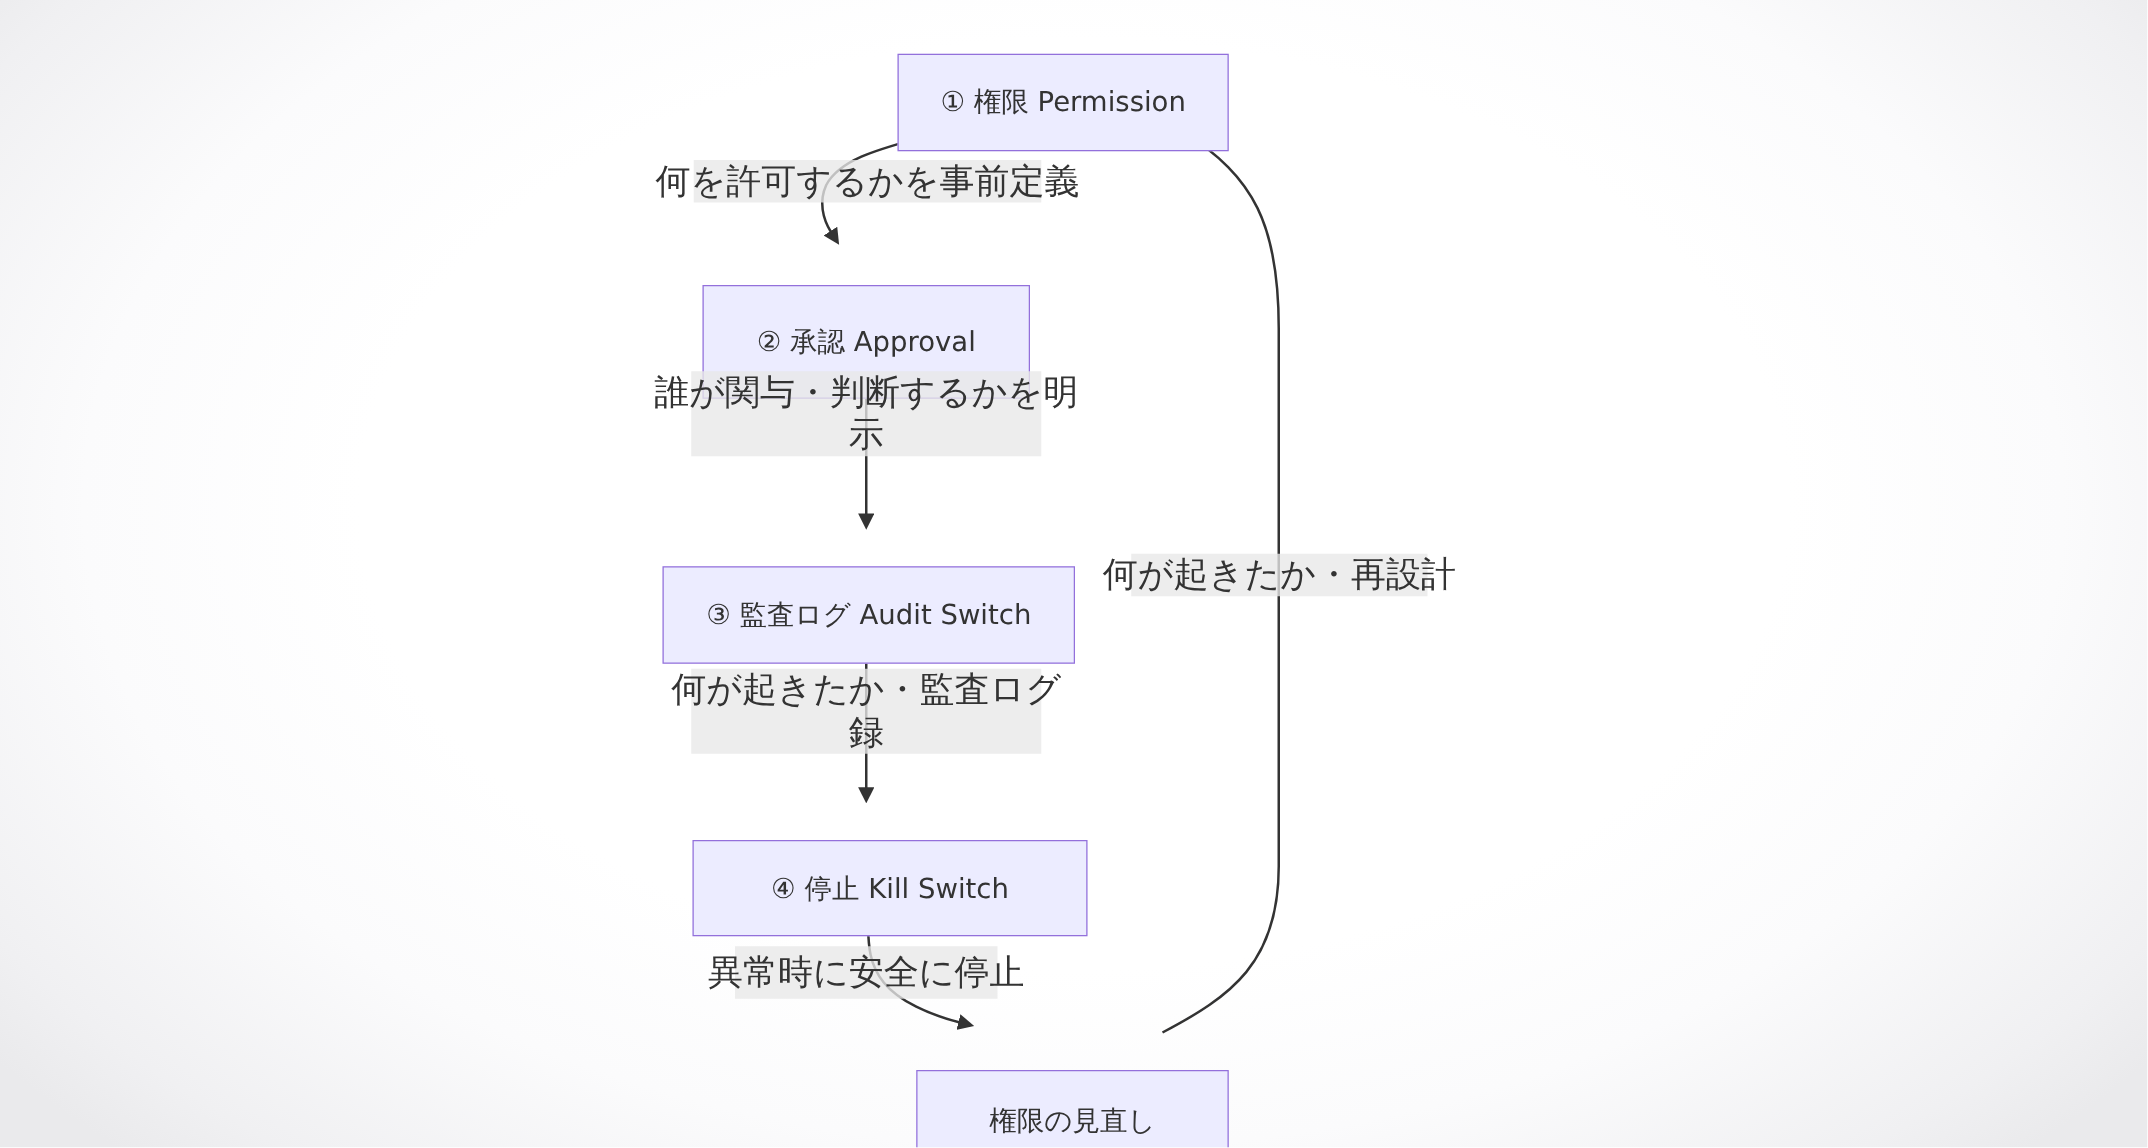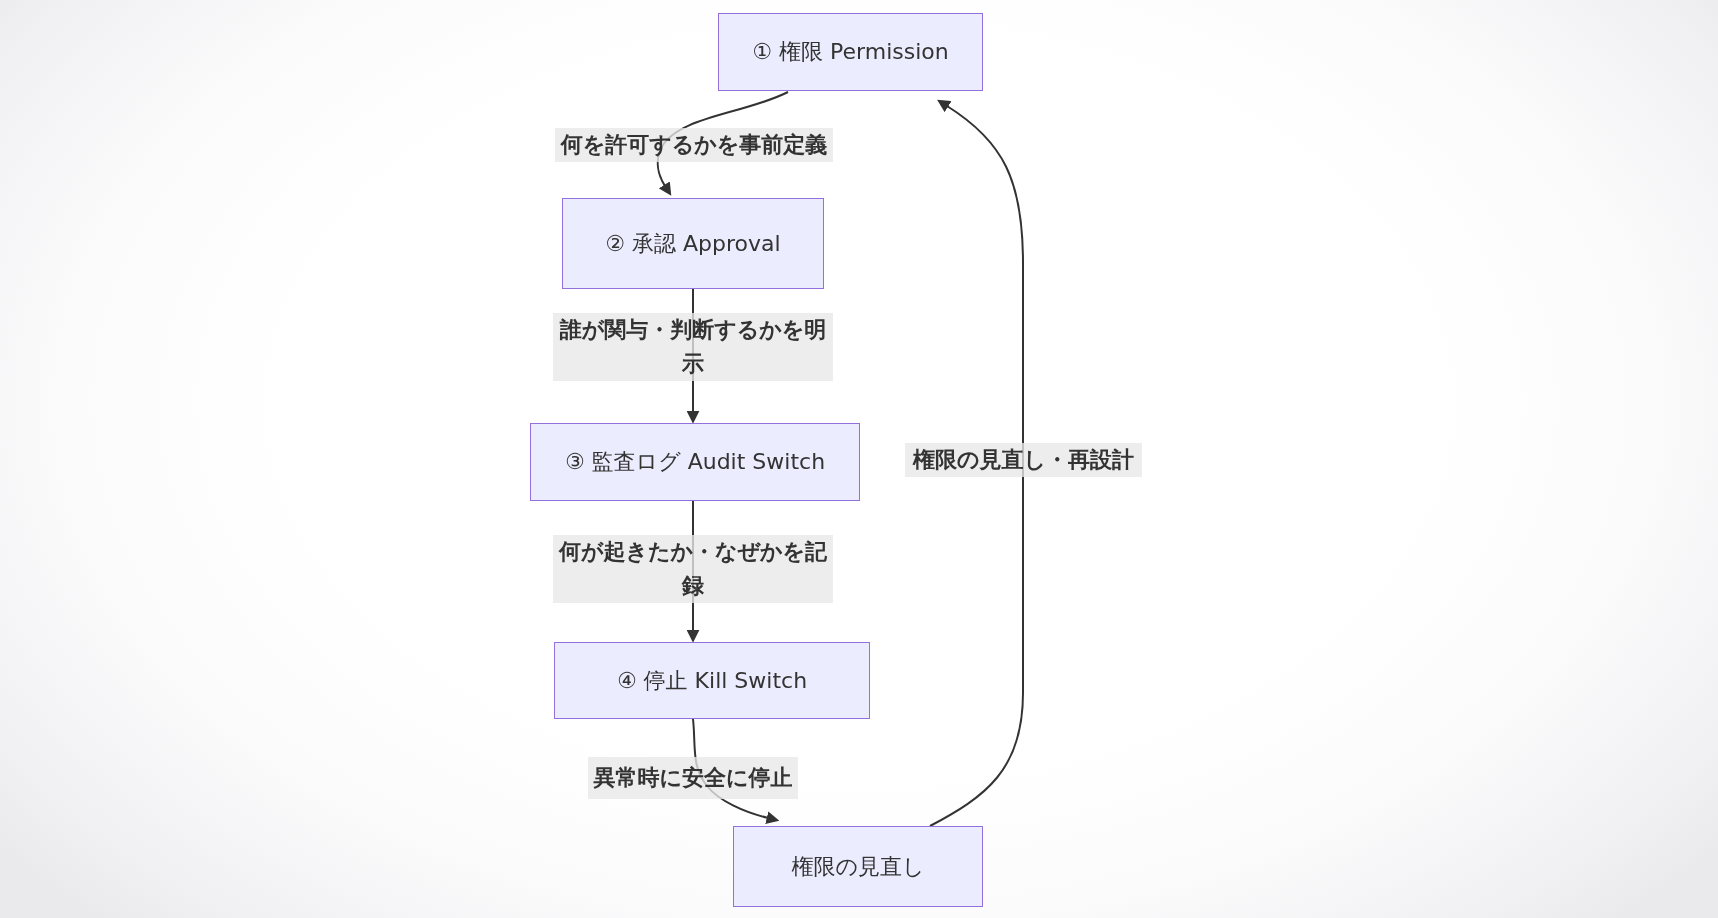--- a/index.html
+++ b/index.html
@@ -35,47 +35,47 @@
     box-sizing: border-box;
     background: #ECECFF;
     border: 1.5px solid #9370DB;
     color: #333333;
     font-size: 22px;
     display: flex;
     align-items: center;
     justify-content: center;
     text-align: center;
     white-space: nowrap;
+    margin-top: 30px;
   }
   .edge-label {
     position: absolute;
     z-index: 3;
     box-sizing: border-box;
     background: rgba(232, 232, 232, 0.78);
     color: #333333;
-    font-size: 22px;
+    font-size: 28px;
     display: flex;
     flex-direction: column;
     align-items: center;
     justify-content: center;
-    font-weight: bold;
   }
   .edge-label .lbl-line {
     line-height: 34px;
     white-space: nowrap;
   }
   
   #node-permission  { left: 718px; top: 13px;  width: 265px; height: 78px; }
   #node-approval    { left: 562px; top: 198px; width: 262px; height: 91px; }
   #node-audit-trail { left: 530px; top: 423px; width: 330px; height: 78px; }
   #node-kill-switch { left: 554px; top: 642px; width: 316px; height: 77px; }
   #node-feedback    { left: 733px; top: 826px; width: 250px; height: 81px; }
   
   #elabel-1 { left: 555px; top: 128px; width: 278px; height: 34px; }
-  #elabel-2 { left: 553px; top: 313px; width: 280px; height: 68px; }
+  #elabel-2 { left: 553px; top: 297px; width: 280px; height: 68px; }
   #elabel-3 { left: 553px; top: 535px; width: 280px; height: 68px; }
   #elabel-4 { left: 588px; top: 757px; width: 210px; height: 42px; }
   #elabel-5 { left: 905px; top: 443px; width: 237px; height: 34px; }
 </style>
 </head>
 <body>
 
 <div class="stage">
 
   <svg class="edge-layer" viewBox="0 0 1718 918" xmlns="http://www.w3.org/2000/svg">
@@ -114,25 +114,25 @@
   <div class="edge-label" id="elabel-1">
     <div class="lbl-line">何を許可するかを事前定義</div>
   </div>
 
   <div class="edge-label" id="elabel-2">
     <div class="lbl-line">誰が関与・判断するかを明</div>
     <div class="lbl-line">示</div>
   </div>
 
   <div class="edge-label" id="elabel-3">
-    <div class="lbl-line">何が起きたか・なぜかを記</div>
+    <div class="lbl-line">何が起きたか・監査ログ</div>
     <div class="lbl-line">録</div>
   </div>
 
   <div class="edge-label" id="elabel-4">
     <div class="lbl-line">異常時に安全に停止</div>
   </div>
 
   <div class="edge-label" id="elabel-5">
-    <div class="lbl-line">権限の見直し・再設計</div>
+    <div class="lbl-line">何が起きたか・再設計</div>
   </div>
 
 </div>
 
 </body></html>

